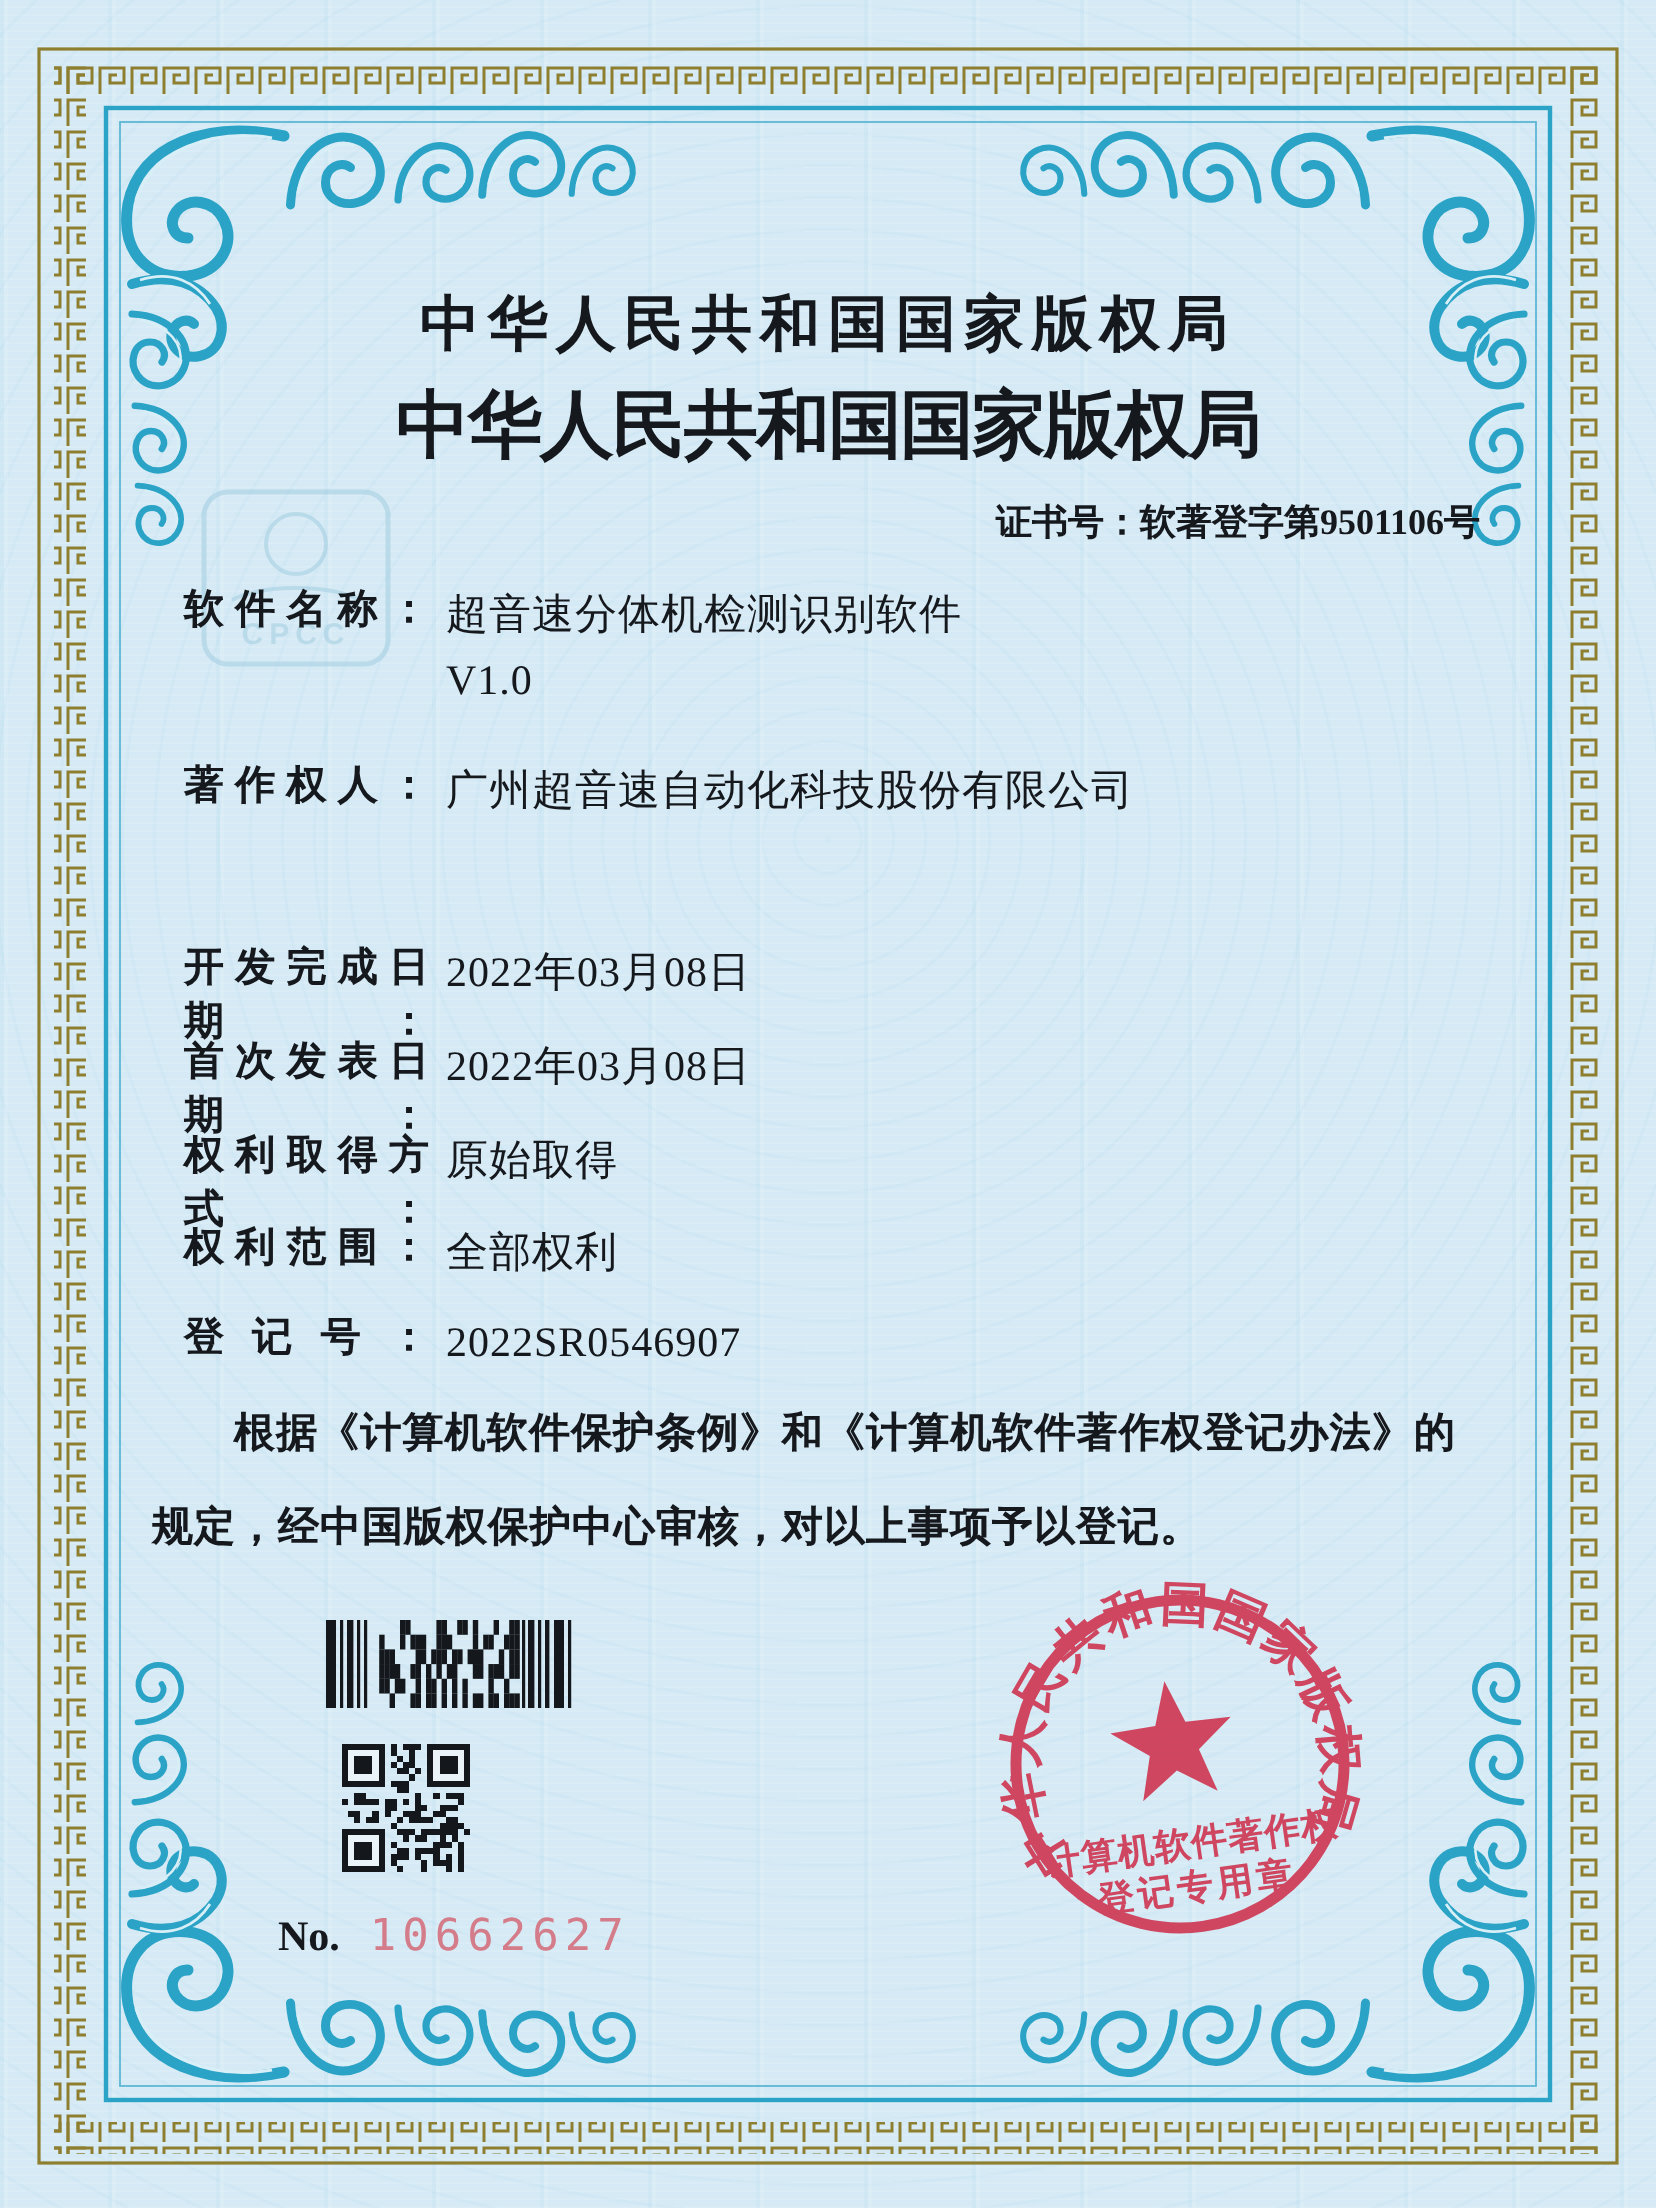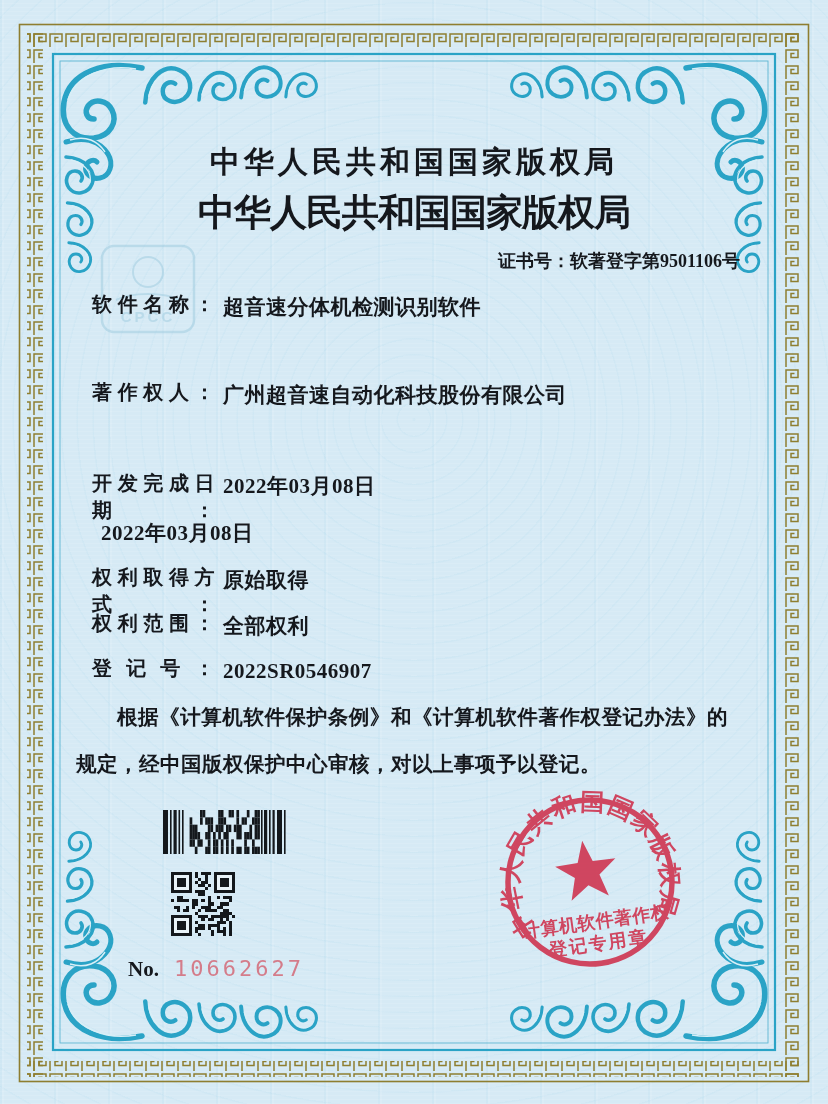--- a/index.html
+++ b/index.html
@@ -21,28 +21,28 @@
   .goldS{stroke:var(--gold);}
   .tealS{stroke:var(--teal);}
   .tealL{stroke:var(--teal-light);}
   .content-layer{position:absolute;left:0;top:0;width:828px;height:1104px;z-index:3;}
   .authority{position:absolute;left:0;right:0;top:142px;text-align:center;font-size:30px;font-weight:700;letter-spacing:4px;}
   .cert-title{position:absolute;left:0;right:0;top:188px;text-align:center;font-size:37px;font-weight:700;letter-spacing:-1px;}
   .certno{position:absolute;right:88px;top:249px;font-size:18px;font-weight:700;}
   .certno .val{}
   .row{position:absolute;left:92px;display:flex;align-items:flex-start;}
   .flabel{width:122px;flex:0 0 122px;font-size:20px;font-weight:700;text-align:justify;text-align-last:justify;letter-spacing:-0.5px;}
-  .fval{margin-left:9px;font-size:21px;font-weight:700;line-height:33px;letter-spacing:0.5px;}
+  .fval{margin-left:9px;font-size:21px;font-weight:400;line-height:33px;letter-spacing:0.5px;}
   .statement{position:absolute;left:76px;top:694px;width:652px;margin:0;font-size:20.5px;font-weight:700;line-height:47px;text-indent:2em;text-align:justify;letter-spacing:0.5px;}
   .watermark{position:absolute;left:96px;top:242px;z-index:2;opacity:.5;}
   .wm-stroke{stroke:var(--wm);fill:none;}
   .wm-text{fill:var(--wm);font-size:15px;letter-spacing:3px;font-weight:700;font-family:"Liberation Sans",sans-serif;}
   .barcode{position:absolute;left:163px;top:810px;z-index:3;}
   .qrcode{position:absolute;left:171px;top:872px;z-index:3;}
-  .serial{position:absolute;left:128px;top:956px;z-index:3;font-size:21px;font-weight:700;}
+  .serial{position:absolute;left:139px;top:956px;z-index:3;font-size:21px;font-weight:700;}
   .serial .num{font-family:"DejaVu Sans Mono","Liberation Mono",monospace;font-weight:400;font-size:22px;color:var(--serial-red);letter-spacing:3px;margin-left:15px;opacity:.9;}
   .seal{position:absolute;left:480px;top:772px;z-index:4;opacity:.9;}
   .seal-ring{fill:none;stroke:var(--seal-red);stroke-width:5.5px;}
   .seal-text{fill:var(--seal-red);font-weight:700;}
   .seal-arc-text{font-size:24px;letter-spacing:2px;}
   .seal-l1{font-size:18px;letter-spacing:0.5px;}
   .seal-l2{font-size:18px;letter-spacing:2px;}
   .seal-star{fill:var(--seal-red);}
   .issue-date{position:absolute;left:500px;top:950px;z-index:5;font-size:25px;font-weight:700;letter-spacing:0.5px;}
 </style>
@@ -109,31 +109,33 @@
     <div class="authority">中华人民共和国国家版权局</div>
     <div class="cert-title">中华人民共和国国家版权局</div>
     <div class="certno">
       <span>证书号：</span><span class="val">软著登字第9501106号</span>
     </div>
 
     <div class="row" style="top:291px">
       <div class="flabel">软件名称：</div>
       <div class="fval">
         <div>超音速分体机检测识别软件</div>
+        <div>V1.0</div>
       </div>
     </div>
     <div class="row" style="top:379px">
       <div class="flabel">著作权人：</div>
       <div class="fval">广州超音速自动化科技股份有限公司</div>
     </div>
     <div class="row" style="top:470px">
       <div class="flabel">开发完成日期：</div>
       <div class="fval">2022年03月08日</div>
     </div>
     <div class="row" style="top:517px">
+      <div class="flabel">首次发表日期：</div>
       <div class="fval">2022年03月08日</div>
     </div>
     <div class="row" style="top:564px">
       <div class="flabel">权利取得方式：</div>
       <div class="fval">原始取得</div>
     </div>
     <div class="row" style="top:610px">
       <div class="flabel">权利范围：</div>
       <div class="fval">全部权利</div>
     </div>

